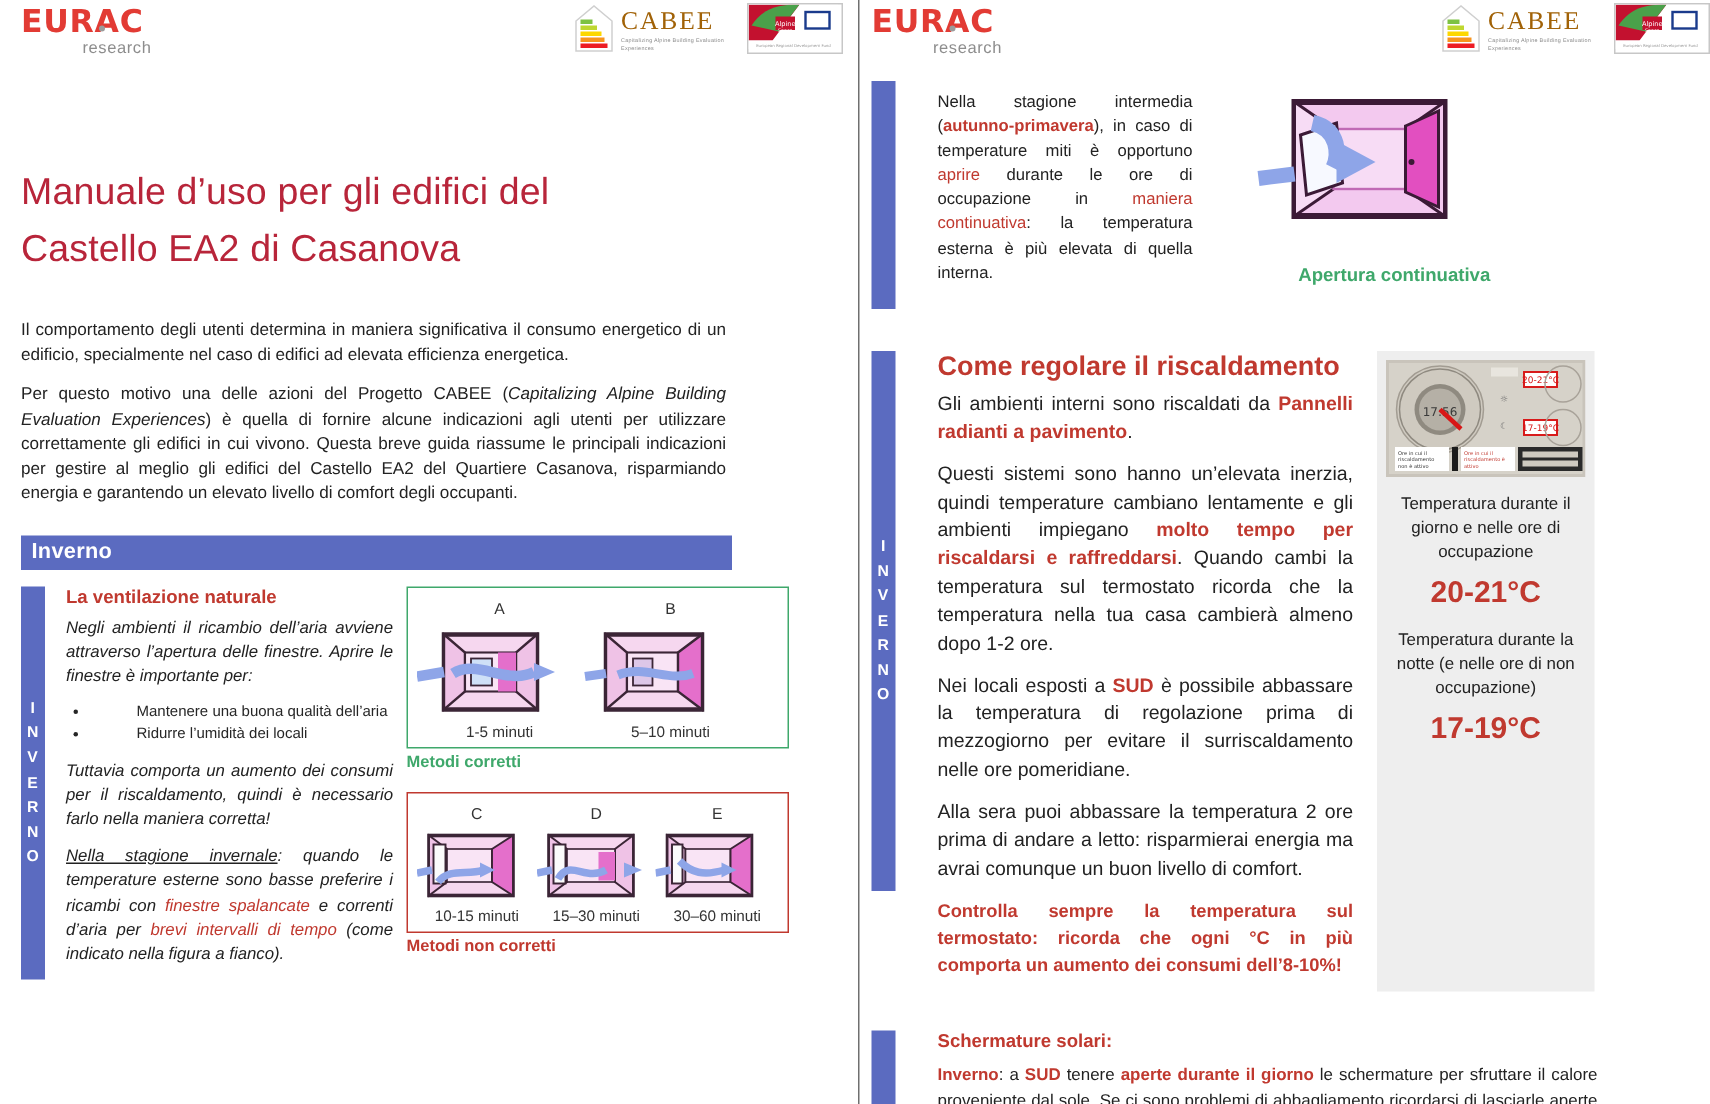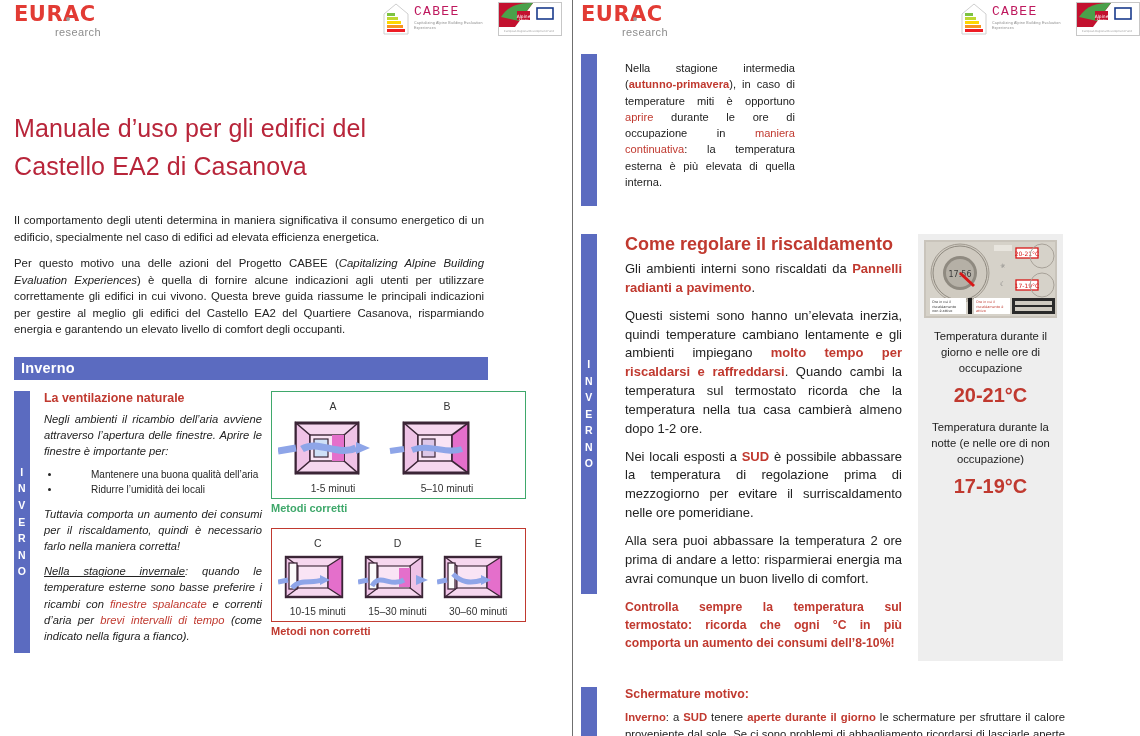--- a/index.html
+++ b/index.html
@@ -23,21 +23,21 @@
   .eurac { position: relative; width: 130px; padding-top: 4px; }
   .eurac-main { font-family: "DejaVu Sans", sans-serif; font-weight: bold; font-size: 21px; letter-spacing: .5px; color: #e23b34; line-height: 1; }
   .eurac-dot { position: absolute; left: 52px; top: 17px; width: 4px; height: 4px; border-radius: 50%; background: #9b9b9b; }
   .eurac-sub { font-size: 11px; color: #8d8d8d; margin-left: 41px; margin-top: 1px; letter-spacing: .4px; }
 
   .right-logos { display: flex; align-items: flex-start; gap: 10px; padding-top: 2px; }
   .cabee { display: flex; align-items: flex-start; gap: 4px; }
   .cabee-house { width: 28px; height: 34px; position: relative; }
   .cabee-house svg { display:block; }
   .cabee-txt { padding-top: 3px; }
-  .cabee-name { font-family: Liberation Mono, monospace; font-size: 13px; letter-spacing: 1.3px; color: #be185d; line-height: 1; }
+  .cabee-name { font-family: Liberation Serif, serif; font-size: 17px; letter-spacing: 1.3px; color: #a16207; line-height: 1; }
   .cabee-tag { font-size: 3.6px; color: #8a8a8a; line-height: 1.5; margin-top: 3px; width: 74px; letter-spacing:.2px; }
   .alpine { width: 62px; height: 32px; border: 1px solid #c7c7c7; position: relative; overflow: hidden; background: #fff; }
 
   
   .doc-title { margin-top: 66px; font-size: 25px; line-height: 1.5; color: #b8253a; font-weight: normal; letter-spacing: .1px; }
 
   
   .para { font-size: 11.4px; line-height: 1.45; text-align: justify; margin: 0 0 9px 0; color: #222; }
   .intro-block { margin-top: 27px; width: 470px; }
   .intro-block .para:first-child { margin-bottom: 10px; }
@@ -318,20 +318,35 @@
           </svg>
         </div>
       </div>
     </div>
 
     <div class="rblock r1">
       <div class="rbar"></div>
       <div class="rtext">
         <p class="para"><span>Nella stagione intermedia (</span><span class="redb">autunno-primavera</span><span>), in caso di temperature miti è opportuno </span><span class="red">aprire</span><span> durante le ore di occupazione in </span><span class="red">maniera continuativa</span><span>: la temperatura esterna è più elevata di quella interna.</span></p>
       </div>
+      <div class="r1-fig">
+        <svg width="135" height="90" viewBox="0 0 135 90">
+          <rect x="26" y="4" width="100" height="76" fill="#f3c9ef" stroke="#3b1a36" stroke-width="4"></rect>
+          <polygon points="26,4 52,22 52,62 26,80" fill="#f7dcf5" stroke="#3b1a36" stroke-width="2"></polygon>
+          <rect x="52" y="22" width="48" height="40" fill="#f7dcf5" stroke="#c06ab5" stroke-width="1.6"></rect>
+          <polygon points="100,22 126,4 126,80 100,62" fill="#f3c9ef" stroke="#3b1a36" stroke-width="2"></polygon>
+          <polygon points="100,20 122,10 122,74 100,64" fill="#e24fc0" stroke="#3b1a36" stroke-width="2"></polygon>
+          <circle cx="104" cy="44" r="2" fill="#3b1a36"></circle>
+          <polygon points="30,26 54,18 58,58 34,66" fill="#f7f9ff" stroke="#3b1a36" stroke-width="2"></polygon>
+          <path d="M2 55 L26 52" stroke="#8ea5e8" stroke-width="10" fill="none"></path>
+          <path d="M38 18 C56 22 56 40 52 48" stroke="#8ea5e8" stroke-width="11" fill="none"></path>
+          <polygon points="80,44 54,30 54,58" fill="#8ea5e8"></polygon>
+        </svg>
+        <div class="r1-cap">Apertura continuativa</div>
+      </div>
     </div>
 
     <div class="rblock r2">
       <div class="rbar" id="vbar-right">
           <span>I</span>
           <span>N</span>
           <span>V</span>
           <span>E</span>
           <span>R</span>
           <span>N</span>
@@ -382,20 +397,20 @@
         <div class="thermo-cap">Temperatura durante il giorno e nelle ore di occupazione</div>
         <div class="thermo-val">20-21°C</div>
         <div class="thermo-cap">Temperatura durante la notte (e nelle ore di non occupazione)</div>
         <div class="thermo-val">17-19°C</div>
       </div>
     </div>
 
     <div class="rblock r3">
       <div class="rbar"></div>
       <div class="rtext">
-        <h3 class="sub">Schermature motivo:</h3>
+        <h3 class="sub">Schermature solari:</h3>
         <p class="para"><span class="redb">Inverno</span><span>: a </span><span class="redb">SUD</span><span> tenere </span><span class="redb">aperte durante il giorno</span><span> le schermature per sfruttare il calore proveniente dal sole. Se ci sono problemi di abbagliamento ricordarsi di lasciarle aperte nelle ore pomeridiane di non occupazione.</span></p>
         <p class="para">Quando il sole tramonta chiudere sempre tutte le schermature: si risparmia energia riducendo le dispersioni!</p>
       </div>
     </div>
 
   </div>
 </div>
 
 </body></html>

